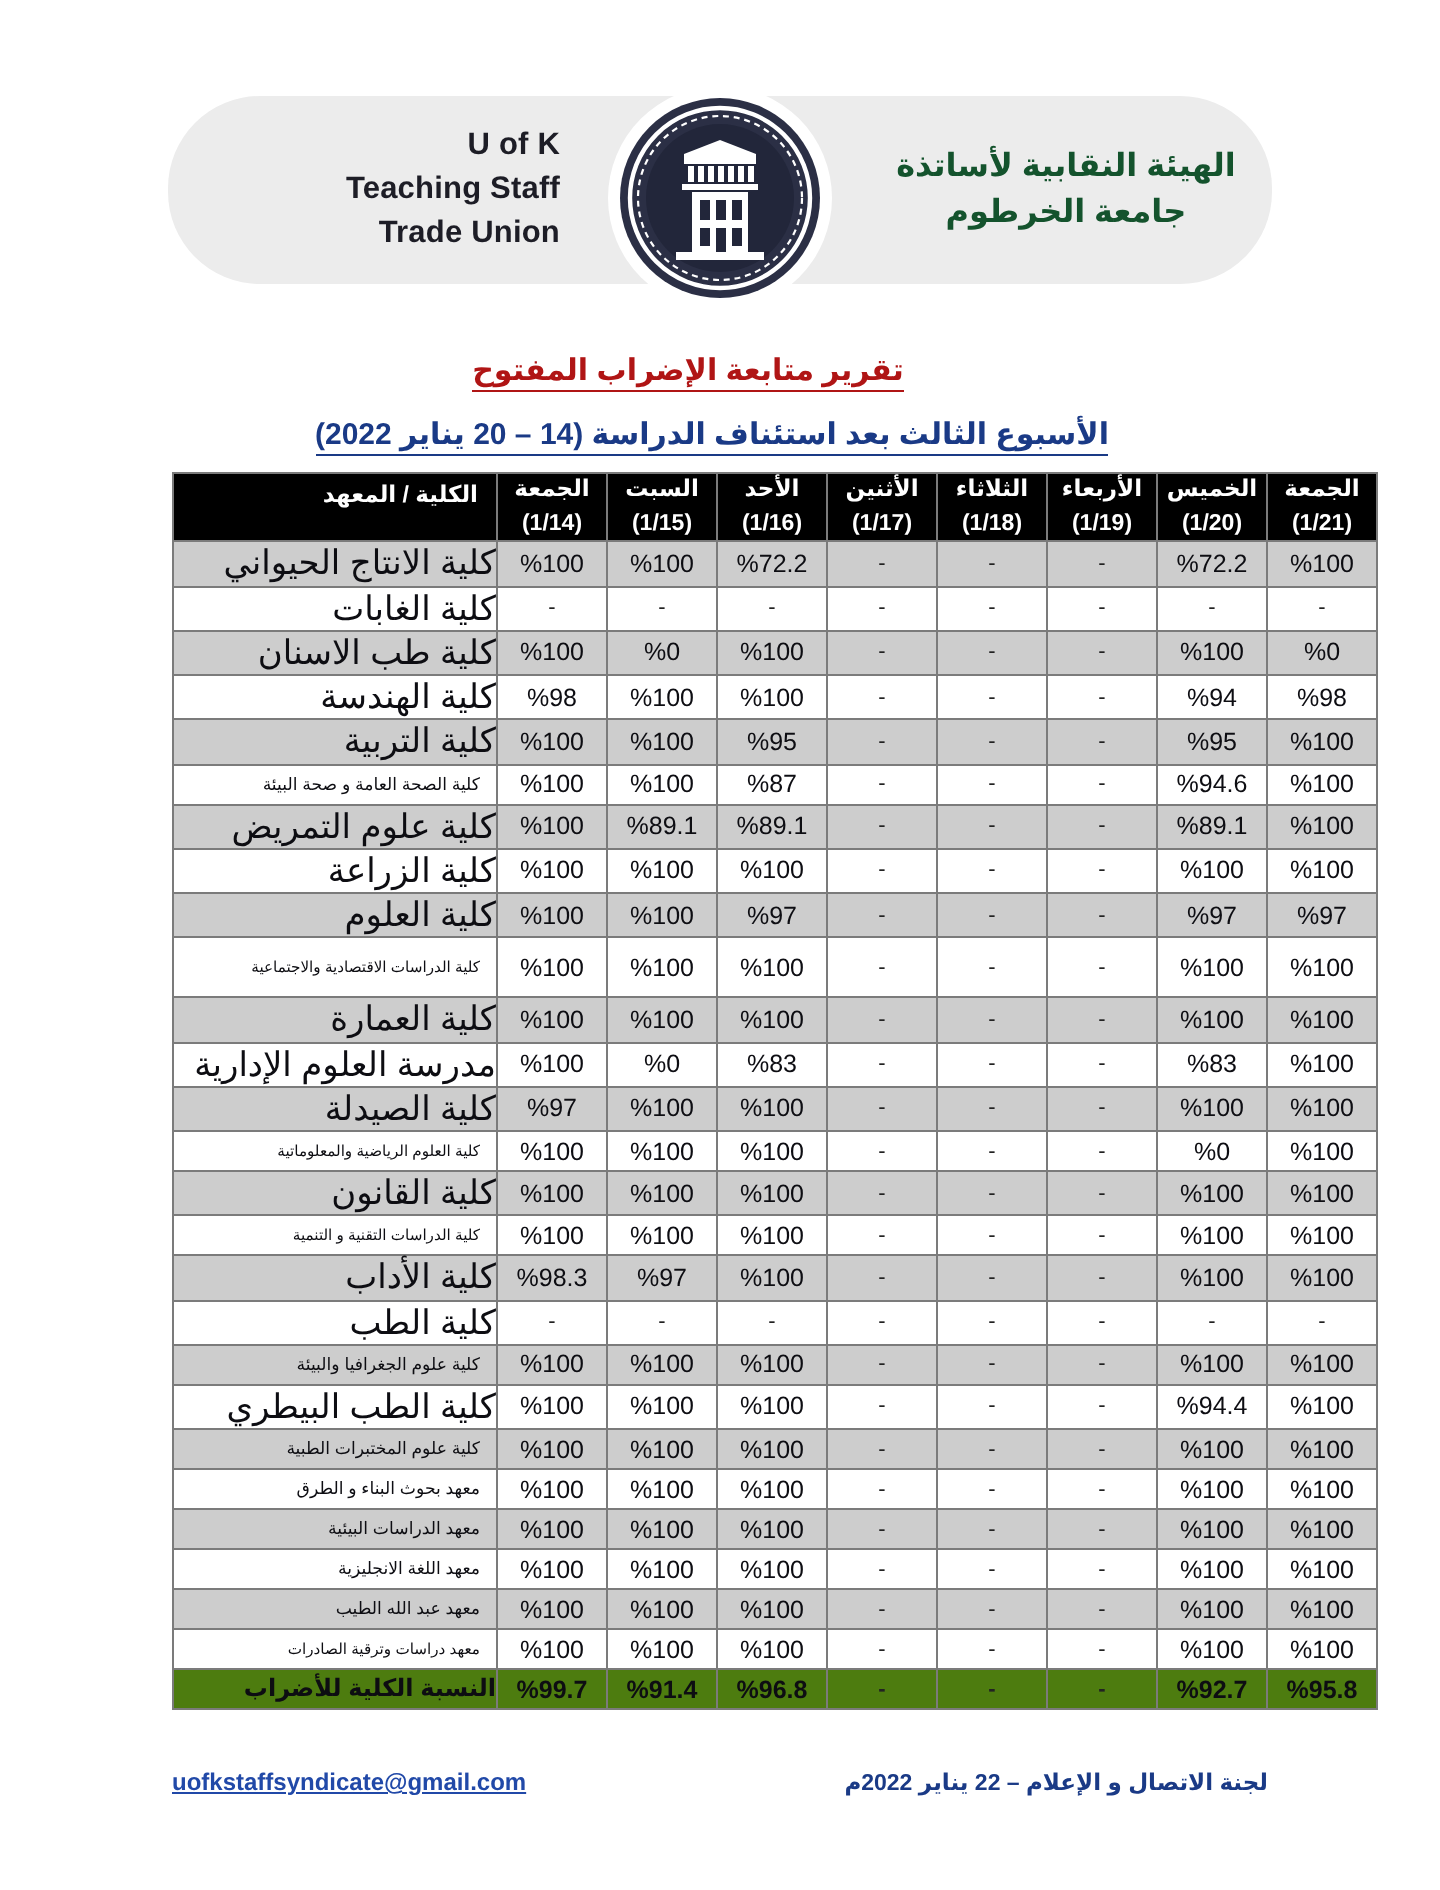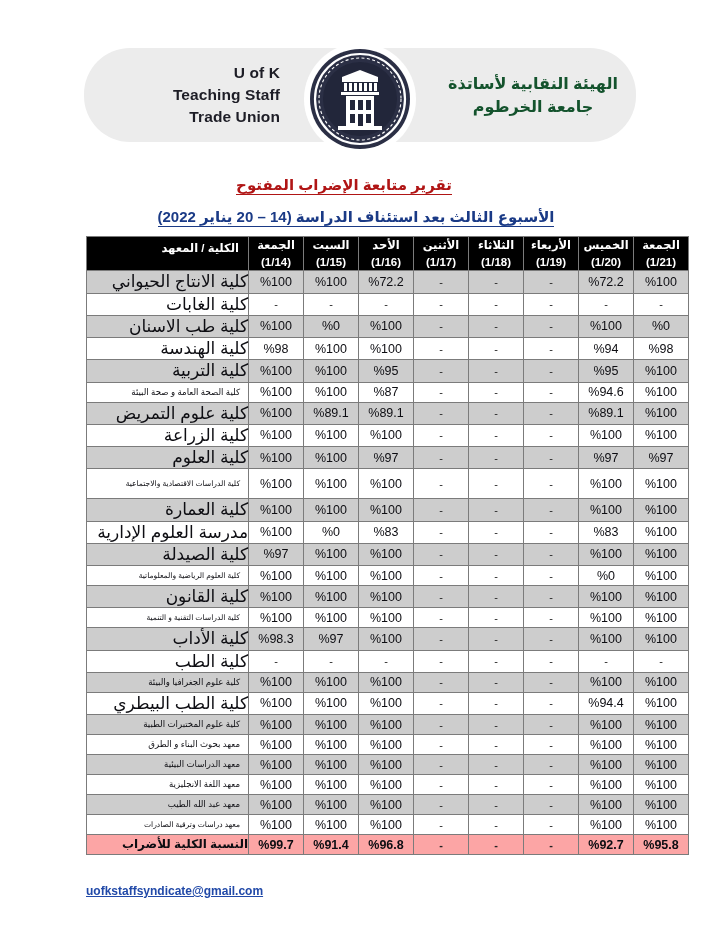--- a/index.html
+++ b/index.html
@@ -182,21 +182,21 @@
   td.val {
     text-align: center;
     font-size: 12.5px;
     direction: ltr;
   }
   td.val.dash { font-size: 11px; color: #222; }
 
   tr.shade td { background: #cdcdcd; }
   tr.plain td { background: #ffffff; }
   tr.total td {
-    background: #fca5a5;
+    background: #4d7c0f;
     font-weight: bold;
   }
   tr.total td.name { font-size: 12px; }
   tr.tall td { height: 29px; }
 
   
   .footer {
     position: absolute;
     left: 86px;
     top: 884px;
@@ -621,15 +621,16 @@
             <td class="val">%91.4</td>
             <td class="val">%99.7</td>
             <td class="name">النسبة الكلية للأضراب</td>
           </tr>
         </tbody>
     </table>
   </div>
 
   <div class="footer">
     <a class="footer-email" href="#">uofkstaffsyndicate@gmail.com</a>
+    <div class="footer-note">لجنة الاتصال و الإعلام – 22 يناير 2022م</div>
   </div>
 
 </div>
 
 </body></html>

